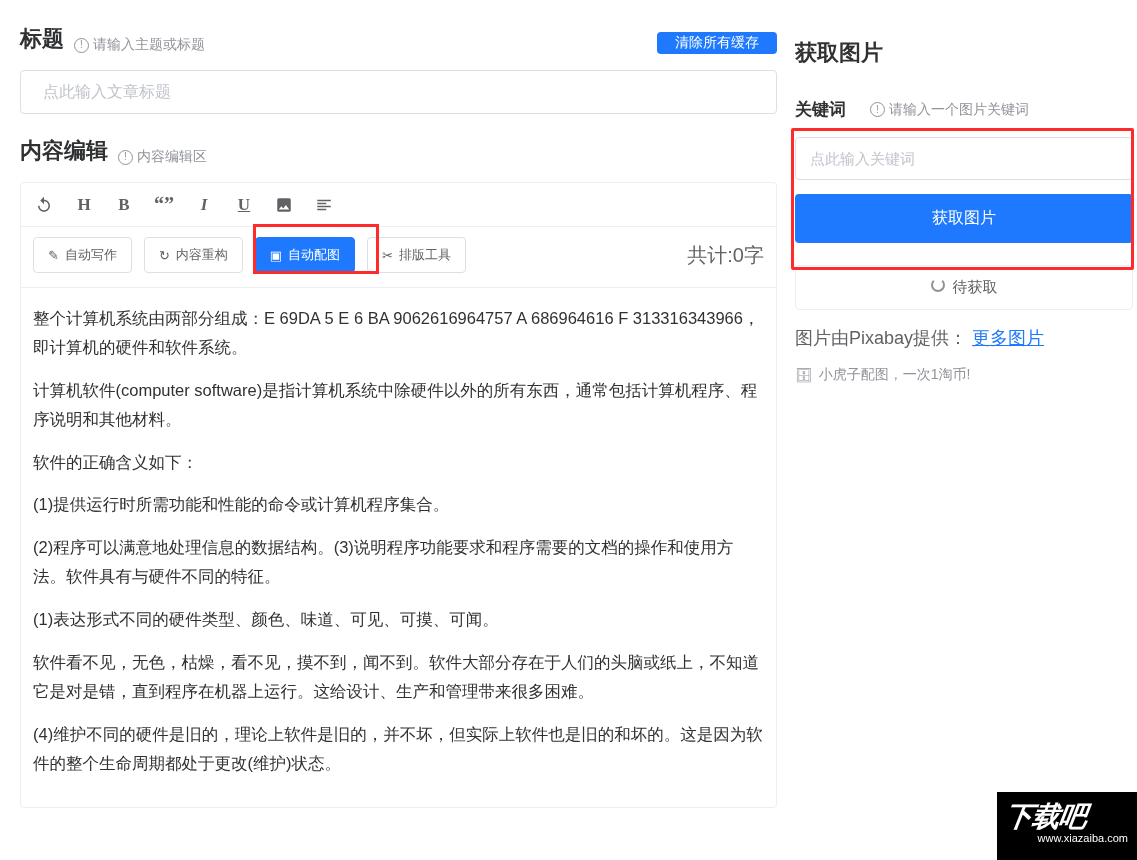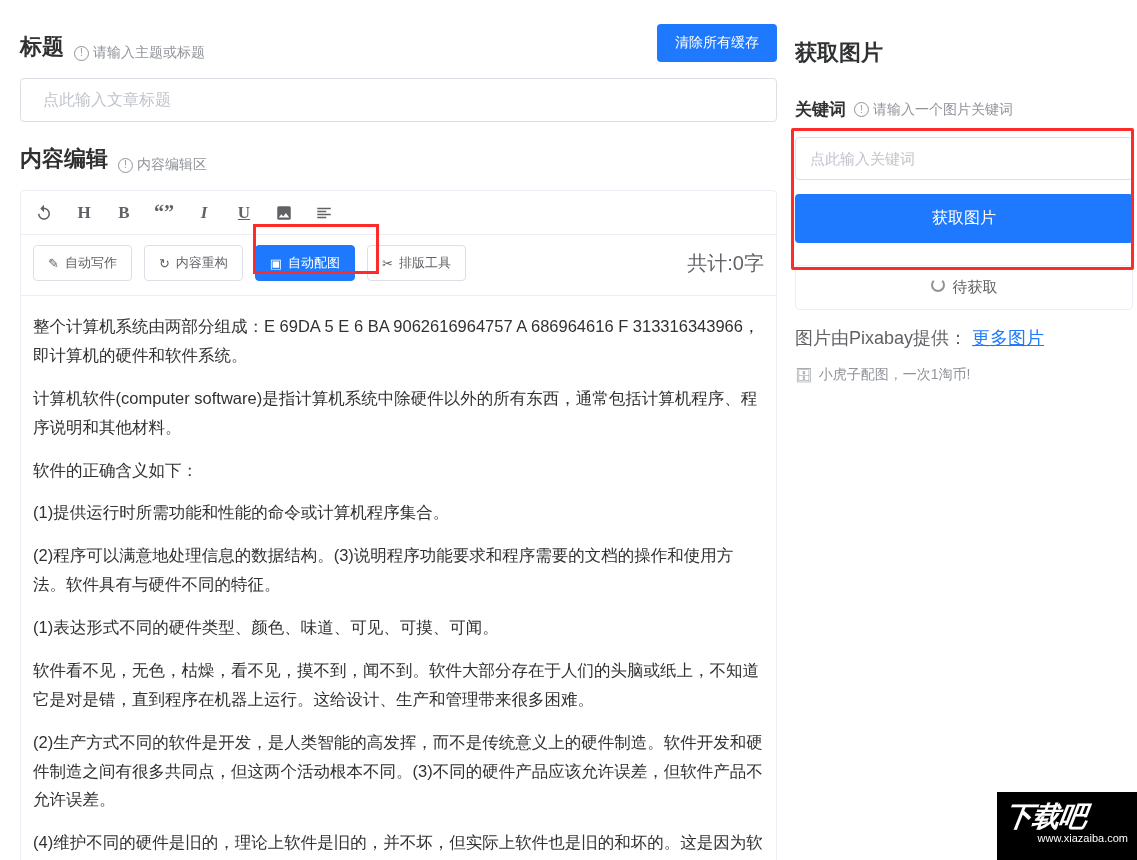--- a/index.html
+++ b/index.html
@@ -19,21 +19,21 @@
 .section-header { display: flex; align-items: flex-end; margin-bottom: 16px; }
 .section-title { font-size: 22px; font-weight: 600; color: #303133; margin-right: 10px; }
 .section-hint { font-size: 14px; color: #909399; display: inline-flex; align-items: center; gap: 4px; }
 .hint-icon { width: 15px; height: 15px; border: 1px solid #909399; border-radius: 50%; display: inline-flex; align-items: center; justify-content: center; font-size: 10px; line-height: 1; }
 
 .clear-cache-btn {
   margin-left: auto;
   background: #1e79ff;
   color: #fff;
   border: none;
-  padding: 10px 18px;
+  padding: 2px 18px;
   border-radius: 4px;
   font-size: 14px;
   cursor: pointer;
 }
 
 .title-input {
   width: 100%;
   border: 1px solid #dcdfe6;
   border-radius: 4px;
   padding: 12px 22px;
@@ -108,21 +108,21 @@
 .editor-content {
   padding: 16px 12px;
   font-size: 16.5px;
   line-height: 1.75;
   color: #303133;
 }
 .editor-content p { margin-bottom: 14px; }
 
 
 .side-section-title { font-size: 22px; font-weight: 600; color: #303133; margin-bottom: 30px; }
-.side-subtitle-row { display: flex; align-items: center; margin-bottom: 10px; gap: 8px; }
+.side-subtitle-row { display: flex; align-items: center; margin-bottom: 10px; gap: 24px; }
 .side-subtitle { font-size: 17px; font-weight: 600; color: #303133; }
 
 .side-highlight {
   position: absolute;
   left: 0; top: 128px; right: 3px; height: 142px;
   border: 3px solid #ff2a2a;
   pointer-events: none;
   border-radius: 2px;
 }
 
@@ -293,21 +293,20 @@
       </div>
 
       <div class="editor-content">
         <p>整个计算机系统由两部分组成：E 69DA 5 E 6 BA 9062616964757 A 686964616 F 313316343966，即计算机的硬件和软件系统。</p>
         <p>计算机软件(computer software)是指计算机系统中除硬件以外的所有东西，通常包括计算机程序、程序说明和其他材料。</p>
         <p>软件的正确含义如下：</p>
         <p>(1)提供运行时所需功能和性能的命令或计算机程序集合。</p>
         <p>(2)程序可以满意地处理信息的数据结构。(3)说明程序功能要求和程序需要的文档的操作和使用方法。软件具有与硬件不同的特征。</p>
         <p>(1)表达形式不同的硬件类型、颜色、味道、可见、可摸、可闻。</p>
         <p>软件看不见，无色，枯燥，看不见，摸不到，闻不到。软件大部分存在于人们的头脑或纸上，不知道它是对是错，直到程序在机器上运行。这给设计、生产和管理带来很多困难。</p>
-        <p>(2)生产方式不同的软件是开发，是人类智能的高发挥，而不是传统意义上的硬件制造。软件开发和硬件制造之间有很多共同点，但这两个活动根本不同。(3)不同的硬件产品应该允许误差，但软件产品不允许误差。</p>
         <p>(4)维护不同的硬件是旧的，理论上软件是旧的，并不坏，但实际上软件也是旧的和坏的。这是因为软件的整个生命周期都处于更改(维护)状态。</p>
       </div>
     </div>
 
     <div class="highlight-box highlight-left"></div>
   </div>
 
   <div class="sidebar">
     <div class="side-section-title">获取图片</div>
 

